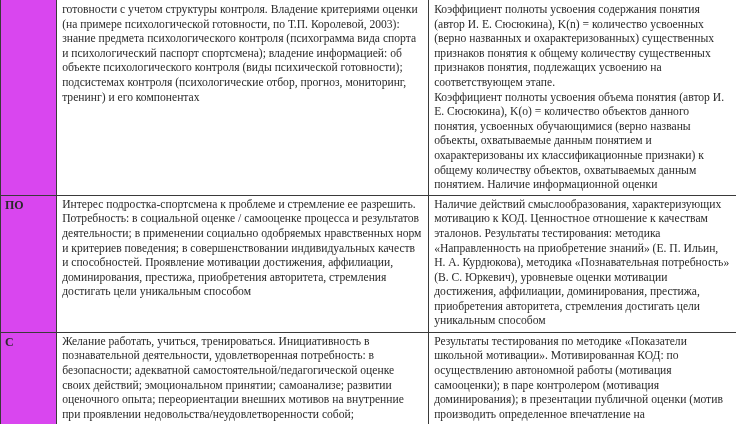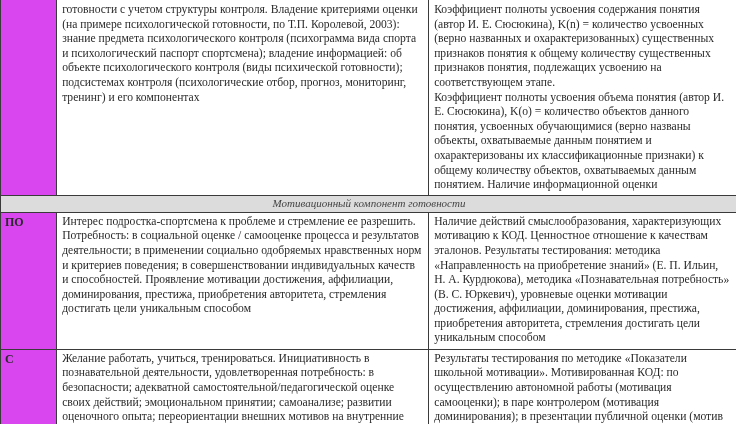--- a/index.html
+++ b/index.html
@@ -23,23 +23,20 @@
       <tr style="height:184px;">
     <td class="col1"></td>
     <td class="col2" style="padding-top:5px;">
       <span class="p">готовности с учетом структуры контроля. Владение критериями оценки (на примере психологической готовности, по Т.П. Королевой, 2003): знание предмета психологического контроля (психограмма вида спорта и психологический паспорт спортсмена); владение информацией: об объекте психологического контроля (виды психической готовности); подсистемах контроля (психологические отбор, прогноз, мониторинг, тренинг) и его компонентах</span>
     </td>
     <td class="col3" style="padding-top:5px;">
       <span class="p">Коэффициент полноты усвоения содержания понятия (автор И. Е. Сюсюкина), K(n) = количество усвоенных (верно названных и охарактеризованных) существенных признаков понятия к общему количеству существенных признаков понятия, подлежащих усвоению на соответствующем этапе.</span>
       <span class="p">Коэффициент полноты усвоения объема понятия (автор И. Е. Сюсюкина), K(o) = количество объектов данного понятия, усвоенных обучающимися (верно названы объекты, охватываемые данным понятием и охарактеризованы их классификационные признаки) к общему количеству объектов, охватываемых данным понятием. Наличие информационной оценки</span>
     </td>
   </tr>
-  <tr class="section">
-    <td colspan="3">Мотивационный компонент готовности</td>
-  </tr>
   <tr style="height:137px;">
     <td class="col1">ПО</td>
     <td class="col2">Интерес подростка-спортсмена к проблеме и стремление ее разрешить. Потребность: в социальной оценке / самооценке процесса и результатов деятельности; в применении социально одобряемых нравственных норм и критериев поведения; в совершенствовании индивидуальных качеств и способностей. Проявление мотивации достижения, аффилиации, доминирования, престижа, приобретения авторитета, стремления достигать цели уникальным способом</td>
     <td class="col3">Наличие действий смыслообразования, характеризующих мотивацию к КОД. Ценностное отношение к качествам эталонов. Результаты тестирования: методика «Направленность на приобретение знаний» (Е. П. Ильин, Н. А. Курдюкова), методика «Познавательная потребность» (В. С. Юркевич), уровневые оценки мотивации достижения, аффилиации, доминирования, престижа, приобретения авторитета, стремления достигать цели уникальным способом</td>
   </tr>
   <tr style="height:100px;">
     <td class="col1">С</td>
     <td class="col2">Желание работать, учиться, тренироваться. Инициативность в познавательной деятельности, удовлетворенная потребность: в безопасности; адекватной самостоятельной/педагогической оценке своих действий; эмоциональном принятии; самоанализе; развитии оценочного опыта; переориентации внешних мотивов на внутренние при проявлении недовольства/неудовлетворенности собой;</td>
     <td class="col3">Результаты тестирования по методике «Показатели школьной мотивации». Мотивированная КОД: по осуществлению автономной работы (мотивация самооценки); в паре контролером (мотивация доминирования); в презентации публичной оценки (мотив производить определенное впечатление на</td>
   </tr>

